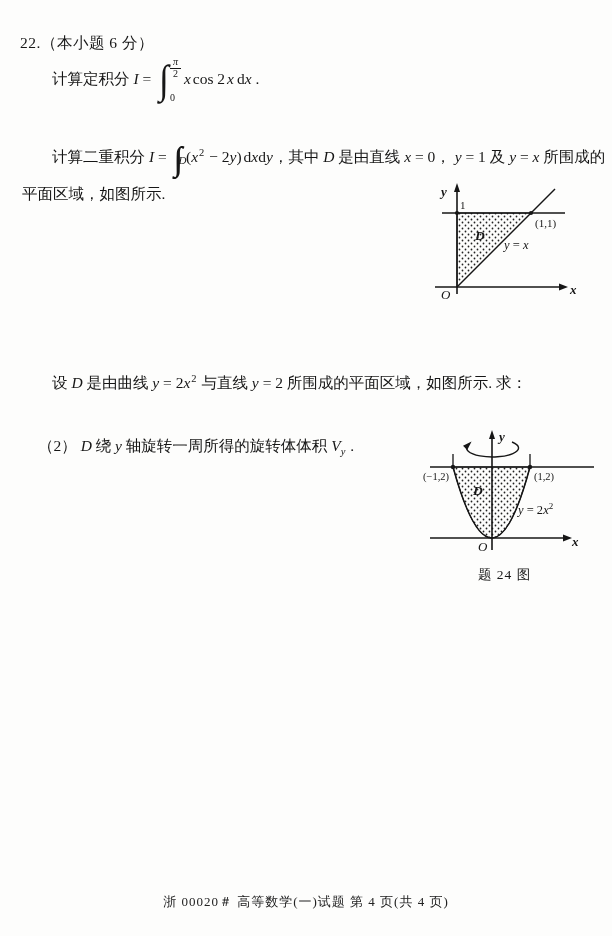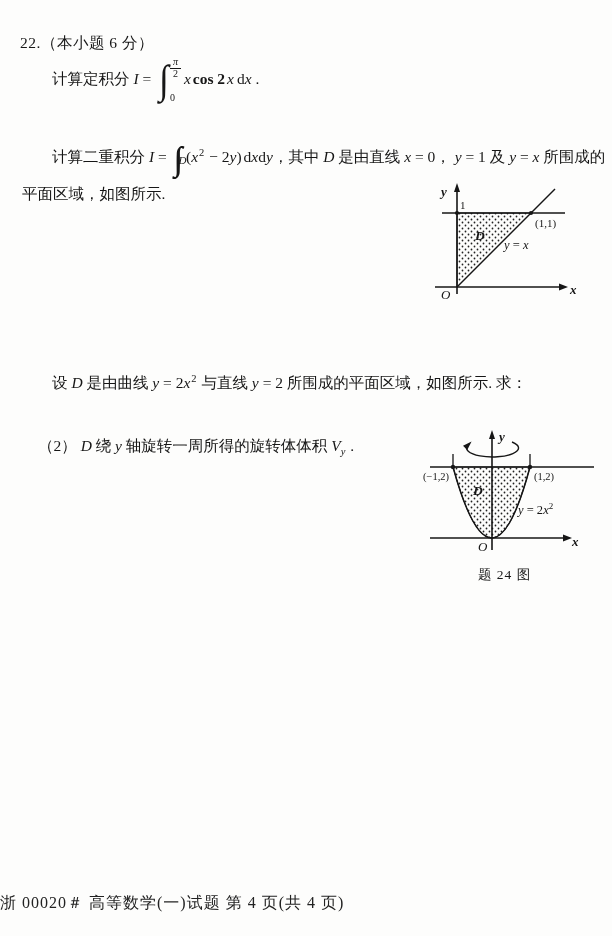--- a/index.html
+++ b/index.html
@@ -29,42 +29,42 @@
   
   .dint { display:inline-flex; align-items:center; vertical-align:middle; position:relative; margin:0 4px 0 4px; }
   .dint-s { font-size:30px; line-height:0.9; display:inline-block; transform:scaleY(1.12); }
   .dint-s2 { margin-left:-9px; }
   .dint-sub { position:absolute; left:4px; bottom:-11px; font-size:11px; font-style:italic; }
 
   .fig { position:absolute; }
   .fig svg { display:block; }
   .caption { text-align:center; font-size:13.5px; letter-spacing:1px; margin-top:2px; }
 
-  .footer { position:absolute; left:0; width:612px; 
-            font-size:16px; letter-spacing:1px; color:#222; }
+  .footer { position:absolute; left:0; width:612px; text-align:center;
+            font-size:13px; letter-spacing:1px; color:#222; }
 
   svg line, svg path { stroke:#161616; }
   svg text { fill:#161616; font-family:"Liberation Serif","DejaVu Serif",serif; }
 </style>
 </head>
 <body>
 
 <div class="page">
 
   <div class="abs hdr" style="left:20px; top:33px;">22.（本小题 6 分）</div>
   <div class="abs line" style="left:52px; top:57px; line-height:44px;"><span class="rm">计算定积分 </span><span class="var">I</span><span class="rm"> = </span><span class="int-wrap">
         <span class="int-sign">∫</span>
         <span class="int-lims">
           <span class="frac">
             <span class="frac-num">π</span>
             <span class="frac-den">2</span>
           </span>
           <span class="int-lower">0</span>
         </span>
-      </span><span class="var">x</span><span class="rm" style="margin:0 2px;font-weight:bold;">cos 2</span><span class="var">x</span><span class="rm" style="margin-left:3px;">d</span><span class="var">x</span><span class="rm"> .</span></div>
+      </span><span class="var">x</span><span class="rm" style="margin:0 2px;">cos 2</span><span class="var">x</span><span class="rm" style="margin-left:3px;">d</span><span class="var">x</span><span class="rm"> .</span></div>
 
   <div class="abs line" style="left:52px; top:134px; line-height:46px;"><span class="rm">计算二重积分 </span><span class="var">I</span><span class="rm"> = </span><span class="dint">
         <span class="dint-s">∫</span>
         <span class="dint-s dint-s2">∫</span>
         <span class="dint-sub">D</span>
       </span><span class="rm">(</span><span class="var">x</span><span class="sup rm">2</span><span class="rm"> − 2</span><span class="var">y</span><span class="rm">)</span><span class="rm" style="margin-left:2px;">d</span><span class="var">x</span><span class="rm">d</span><span class="var">y</span><span class="rm">，其中 </span><span class="var">D</span><span class="rm"> 是由直线 </span><span class="var">x</span><span class="rm"> = 0， </span><span class="var">y</span><span class="rm"> = 1 及 </span><span class="var">y</span><span class="rm"> = </span><span class="var">x</span><span class="rm"> 所围成的</span></div>
   <div class="abs line" style="left:22px; top:184px;">平面区域，如图所示.</div>
 
   <div class="fig" style="left:428px; top:182px; width:175px;">
     <svg width="175" height="120" viewBox="0 0 175 120">

